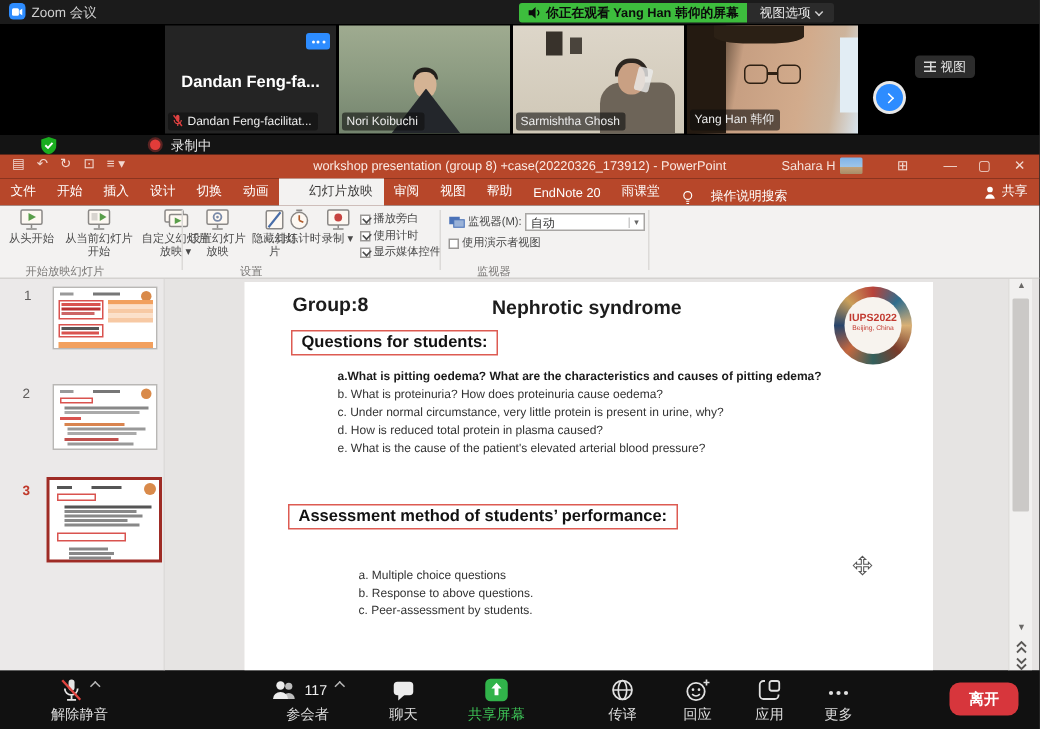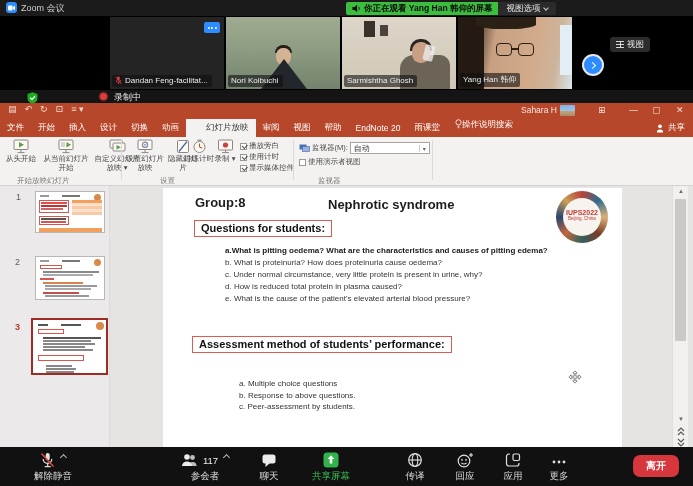--- a/index.html
+++ b/index.html
@@ -85,21 +85,21 @@
   #ppt-titlebar .user { left:521px; top:2px; font-size:8.5px; }
   #ppt-titlebar .avatar { left:560px; top:2px; width:15px; height:11px; border-radius:1px;
       background:linear-gradient(180deg,#7fb3e8 0%,#9cc4e8 55%,#c2a27a 58%,#a88c68 100%); }
   .wctl { top:2px; font-size:9px; color:#f3ddd5; }
 
   
   #ppt-tabs { left:0; top:119px; width:693px; height:18px; background:#b7472a; color:#fff;
       display:flex; align-items:stretch; font-size:8.5px; }
   #ppt-tabs .tab { padding:0 7px; display:flex; align-items:center; }
   #ppt-tabs .tab.sel { background:#f3f2f1; color:#3b3a39;padding-left:20px; }
-  #ppt-tabs .searchbox { display:flex; align-items:flex-start; gap:0; padding:0 8px; }
+  #ppt-tabs .searchbox { display:flex; align-items:flex-end; gap:12px; padding:0 8px; }
   #ppt-tabs .share { position:absolute; right:8px; top:0; height:18px; display:flex; align-items:center; gap:4px; }
 
   
   #ribbon { left:0; top:137px; width:693px; height:49px; background:#f3f2f1; border-bottom:1px solid #d4d2d0; color:#444; }
   .rsep { position:absolute; top:3px; width:1px; height:40px; background:#dcdad8; }
   .rbtn { position:absolute; top:2px; text-align:center; font-size:7.5px; line-height:8.5px; color:#4a4a4a; }
   .rbtn svg { display:block; margin:0 auto 1px; }
   .rsmall { position:absolute; font-size:7.5px; color:#4a4a4a; display:flex; align-items:center; gap:2px; }
   .cbx { width:7px; height:7px; border:1px solid #9a9896; background:#fff; display:inline-block;
       position:relative; flex:0 0 auto; }
@@ -178,20 +178,21 @@
       </div>
       <div class="dark">
         <span>视图选项</span>
         <span class="chev-down"></span>
       </div>
     </div>
   </div>
 
   <div id="vstrip" class="abs">
     <div id="tile-dandan" class="tile">
+      <div class="bigname">Dandan  Feng-fa...</div>
       <div class="morebtn">
           <i></i>
           <i></i>
           <i></i>
         </div>
       <div class="namebar">
         <svg width="7" height="9" viewBox="0 0 8 10">
             <rect x="2.7" y="0.5" width="2.6" height="5" rx="1.3" fill="#d44"></rect>
             <path d="M1.3,4.5 a2.7,2.7 0 0 0 5.4,0" stroke="#d44" stroke-width="0.9" fill="none"></path>
             <line x1="4" y1="7.5" x2="4" y2="9" stroke="#d44" stroke-width="0.9"></line>
@@ -251,20 +252,21 @@
   </div>
 
   <div id="ppt-titlebar" class="abs">
     <div class="qat abs">
       <span>▤</span>
       <span>↶</span>
       <span>↻</span>
       <span>⊡</span>
       <span>≡ ▾</span>
     </div>
+    <div class="wtitle abs">workshop presentation (group 8) +case(20220326_173912) - PowerPoint</div>
     <span class="user abs">Sahara H</span>
     <span class="avatar abs"></span>
     <span class="wctl abs" style="left:598px;">⊞</span>
     <span class="wctl abs" style="left:629px;">—</span>
     <span class="wctl abs" style="left:652px;">▢</span>
     <span class="wctl abs" style="left:676px;">✕</span>
   </div>
 
   <div id="ppt-tabs" class="abs">
     <span class="tab">文件</span>

